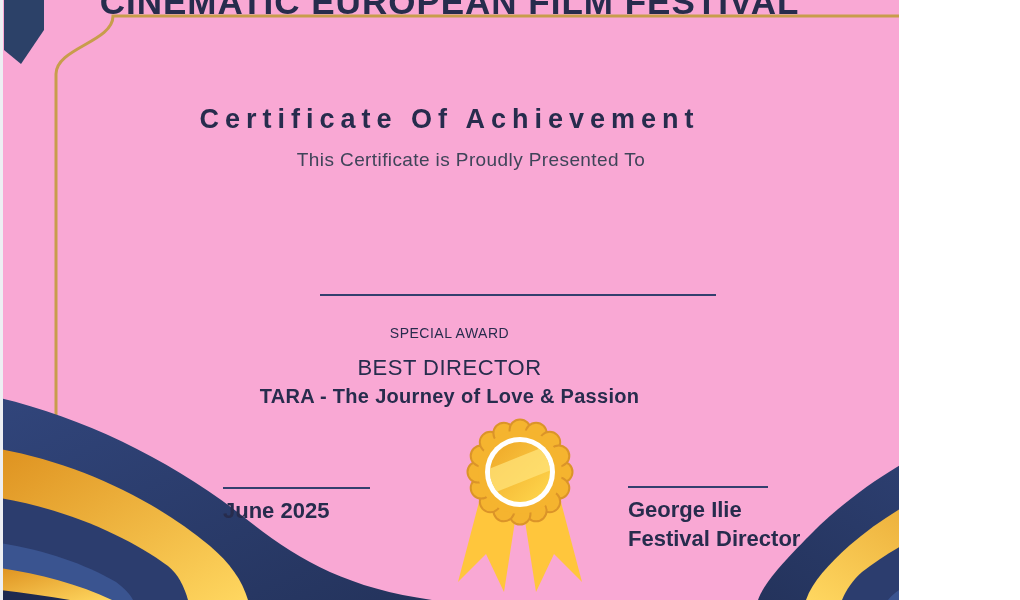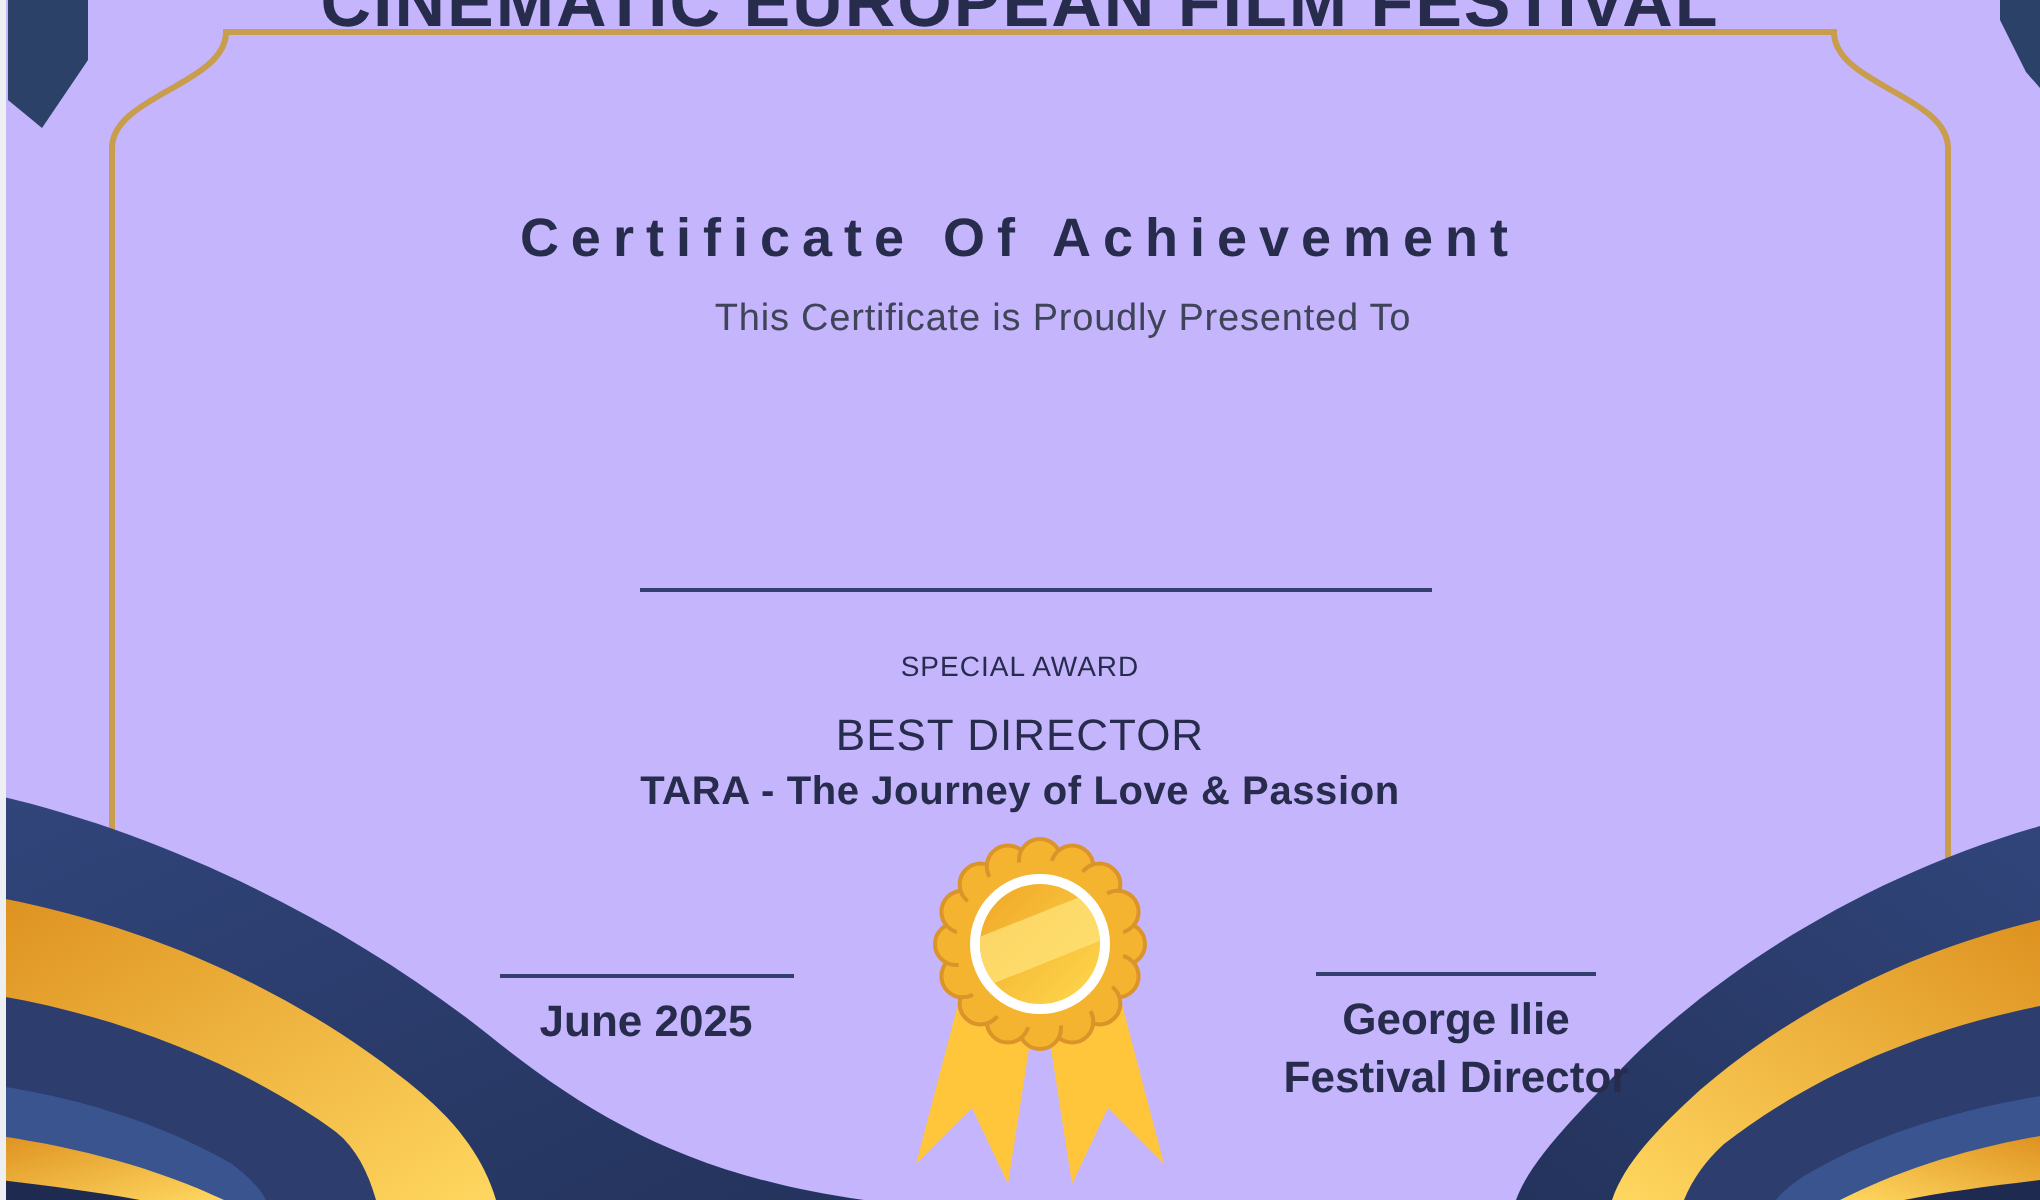--- a/index.html
+++ b/index.html
@@ -1,30 +1,30 @@
 <!DOCTYPE html>
 <html style="--navy-text: #272C4D; --navy-name: #2B3152; --gray-sub: #3F4459; --rule-navy: #33406E; --navy-wave: #2C3D6E; --navy-wave-dark: #1E2A50; --navy-wave-light: #3A5490; --navy-pennant: #2C4168; --gold-frame: #C89D4B; --gold-wave-start: #DE9220; --gold-wave-end: #FFD760; --rosette-gold: #F5B42F; --rosette-edge: #DB9429; --ribbon-gold: #FFC63C; --medal-start: #EFA727; --medal-end: #FFD84E;"><head>
 <meta charset="utf-8">
 <style>
   html,body{margin:0;padding:0;background:#ffffff;}
   .stage{
-    position:relative;width:1020px;height:600px;overflow:hidden;
-    background:#c4b5fd;font-family:"Liberation Sans",sans-serif;
+    position:relative;width:899px;height:600px;overflow:hidden;
+    background:#f9a8d4;font-family:"Liberation Sans",sans-serif;
   }
   .deco{position:absolute;left:0;top:0;z-index:0;}
   .txt{position:absolute;left:0;right:0;text-align:center;z-index:2;color:var(--navy-text);}
   .festival-title{top:-16px;font-size:35px;line-height:35px;font-weight:800;letter-spacing:1px;white-space:nowrap;}
   .cert-heading{top:104px;font-size:27px;font-weight:700;letter-spacing:6px;}
   .presented{top:149px;font-size:19px;font-weight:400;color:var(--gray-sub);letter-spacing:.4px;padding-left:43px;}
   .recipient{top:192px;font-size:60px;font-family:"DejaVu Serif",serif;font-style:italic;letter-spacing:6px;color:var(--navy-name);}
   .name-rule{position:absolute;z-index:2;left:320px;top:294px;width:396px;height:2px;background:var(--rule-navy);}
   .award-type{top:325px;font-size:14px;letter-spacing:.5px;}
   .award-cat{top:355px;font-size:22px;letter-spacing:.5px;}
   .film-title{top:385px;font-size:20px;font-weight:700;letter-spacing:.3px;}
-  .sig-block{position:absolute;z-index:2;display:flex;flex-direction:column;align-items:center;color:var(--navy-text);}
+  .sig-block{position:absolute;z-index:2;display:flex;flex-direction:column;align-items:flex-start;color:var(--navy-text);}
   .sig-date{left:223px;top:487px;width:200px;}
   .sig-right{left:628px;top:486px;width:200px;}
   .sig-line{height:2px;background:var(--rule-navy);margin-bottom:7px;}
   .sig-date .sig-line{width:147px;}
   .sig-right .sig-line{width:140px;}
   .sig-label{font-size:22px;font-weight:700;white-space:nowrap;line-height:29px;}
   .edge-strip{position:absolute;left:0;top:0;width:3px;height:600px;background:#edeff3;z-index:1;}
 </style>
 </head>
 <body>

